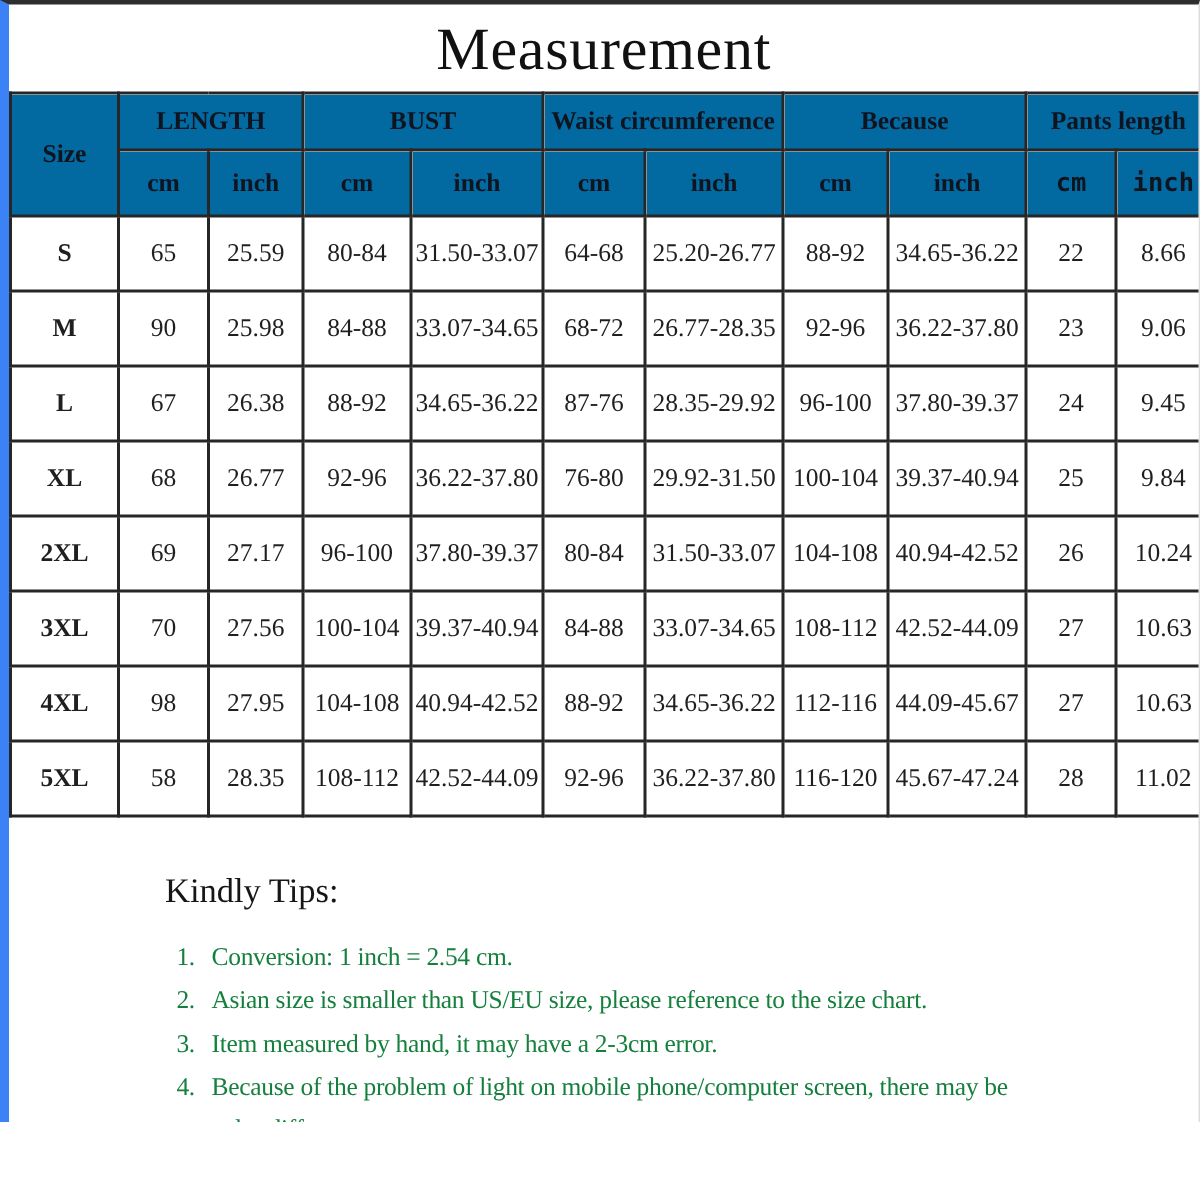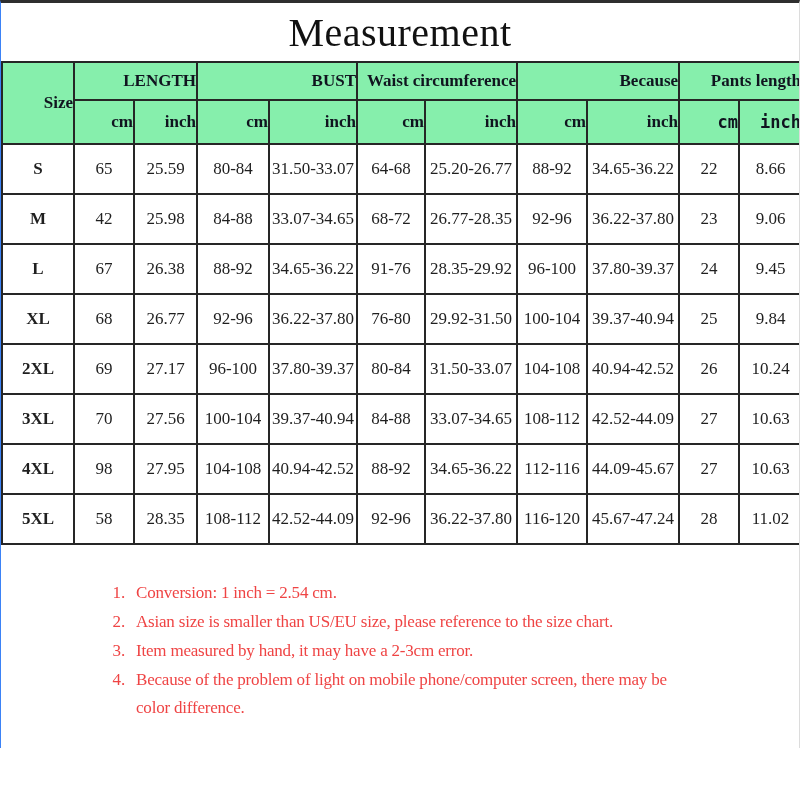--- a/index.html
+++ b/index.html
@@ -1,21 +1,21 @@
 <!DOCTYPE html>
 <html><head>
 <meta charset="utf-8">
 <style>
   html, body { margin: 0; padding: 0; background: #ffffff; }
   .screen {
     width: 800px; height: 748px;
     box-sizing: border-box;
     background: #ffffff;
     border-top: 3px solid #2e2e2e;
-    border-left: 1px solid #3b82f6;
+    border-left: 6px solid #3b82f6;
     border-right: 1px solid #dcdcdc;
     overflow: hidden;
     font-family: "Liberation Serif", serif;
     color: #1c1c1c;
   }
   .title {
     text-align: center;
     font-size: 40px;
     line-height: 56px;
     margin-top: 2px;
@@ -30,25 +30,24 @@
   }
   .size-table th, .size-table td {
     border: 2px solid #262626;
     text-align: center;
     vertical-align: middle;
     padding: 0;
     overflow: hidden;
     white-space: nowrap;
   }
   .size-table thead th {
-    background: #86efac;
+    background: #0369a1;
     color: #10141f;
     font-weight: bold;
     font-size: 17px;
-    text-align: right;
   }
   .row-groups th { height: 36px; }
   .row-units th  { height: 42px; font-size: 16px; }
   .size-table tbody td {
     height: 48px;
     font-size: 17px;
     background: #ffffff;
     color: #1f1f1f;
   }
   .size-table tbody td.size-col { font-weight: bold; font-size: 17px; }
@@ -59,21 +58,21 @@
     line-height: 30px;
     color: #161616;
   }
   ol.tips-list {
     margin: 15px 0 0 0;
     padding-left: 24px;
     max-width: 552px;
     font-size: 17px;
     line-height: 28px;
     letter-spacing: -0.2px;
-    color: #ef4444;
+    color: #15803d;
   }
   ol.tips-list li { padding-left: 7px; margin: 0 0 1px 0; }
 </style>
 </head>
 <body>
 
 <div class="screen">
 
   <div class="title">Measurement</div>
 
@@ -122,38 +121,38 @@
         <td>31.50-33.07</td>
         <td>64-68</td>
         <td>25.20-26.77</td>
         <td>88-92</td>
         <td>34.65-36.22</td>
         <td>22</td>
         <td>8.66</td>
       </tr>
       <tr>
         <td class="size-col">M</td>
-        <td>42</td>
+        <td>90</td>
         <td>25.98</td>
         <td>84-88</td>
         <td>33.07-34.65</td>
         <td>68-72</td>
         <td>26.77-28.35</td>
         <td>92-96</td>
         <td>36.22-37.80</td>
         <td>23</td>
         <td>9.06</td>
       </tr>
       <tr>
         <td class="size-col">L</td>
         <td>67</td>
         <td>26.38</td>
         <td>88-92</td>
         <td>34.65-36.22</td>
-        <td>91-76</td>
+        <td>87-76</td>
         <td>28.35-29.92</td>
         <td>96-100</td>
         <td>37.80-39.37</td>
         <td>24</td>
         <td>9.45</td>
       </tr>
       <tr>
         <td class="size-col">XL</td>
         <td>68</td>
         <td>26.77</td>
@@ -215,20 +214,21 @@
         <td>36.22-37.80</td>
         <td>116-120</td>
         <td>45.67-47.24</td>
         <td>28</td>
         <td>11.02</td>
       </tr>
     </tbody>
   </table>
 
   <div class="tips">
+    <div class="tips-heading">Kindly Tips:</div>
     <ol class="tips-list">
       <li>Conversion: 1 inch = 2.54 cm.</li>
       <li>Asian size is smaller than US/EU size, please reference to the size chart.</li>
       <li>Item measured by hand, it may have a 2-3cm error.</li>
       <li>Because of the problem of light on mobile phone/computer screen, there may be color difference.</li>
     </ol>
   </div>
 
 </div>
 

